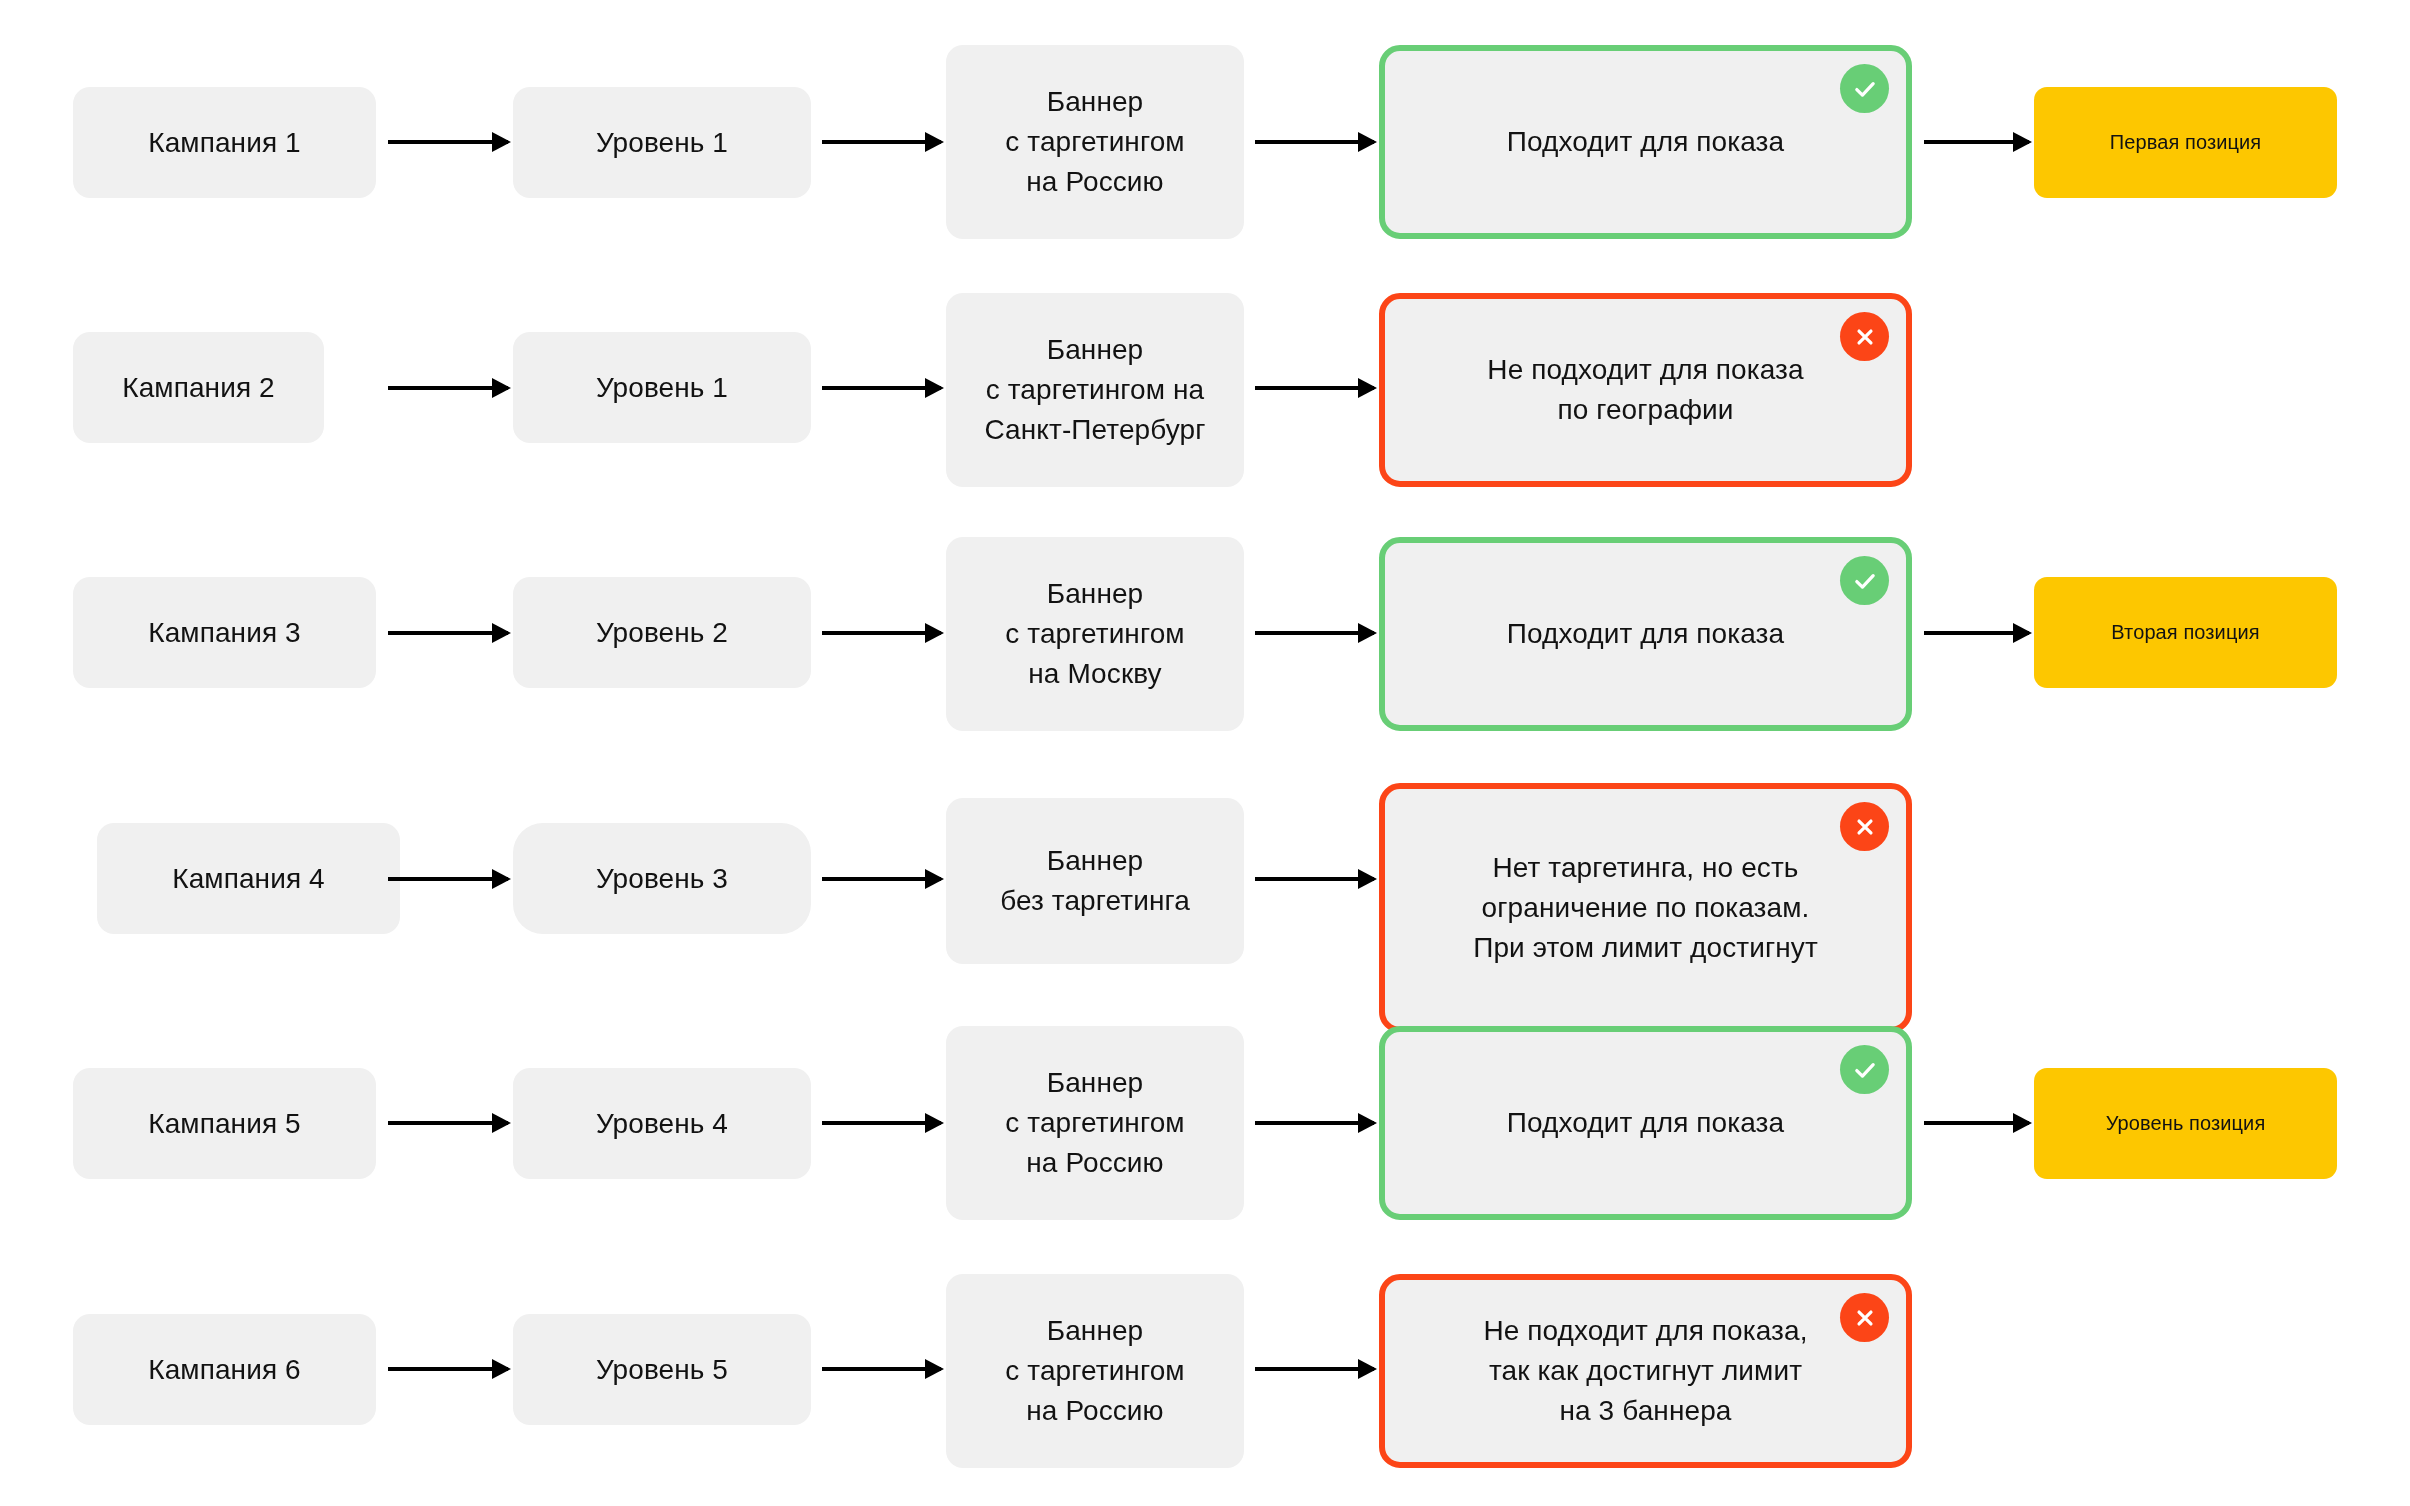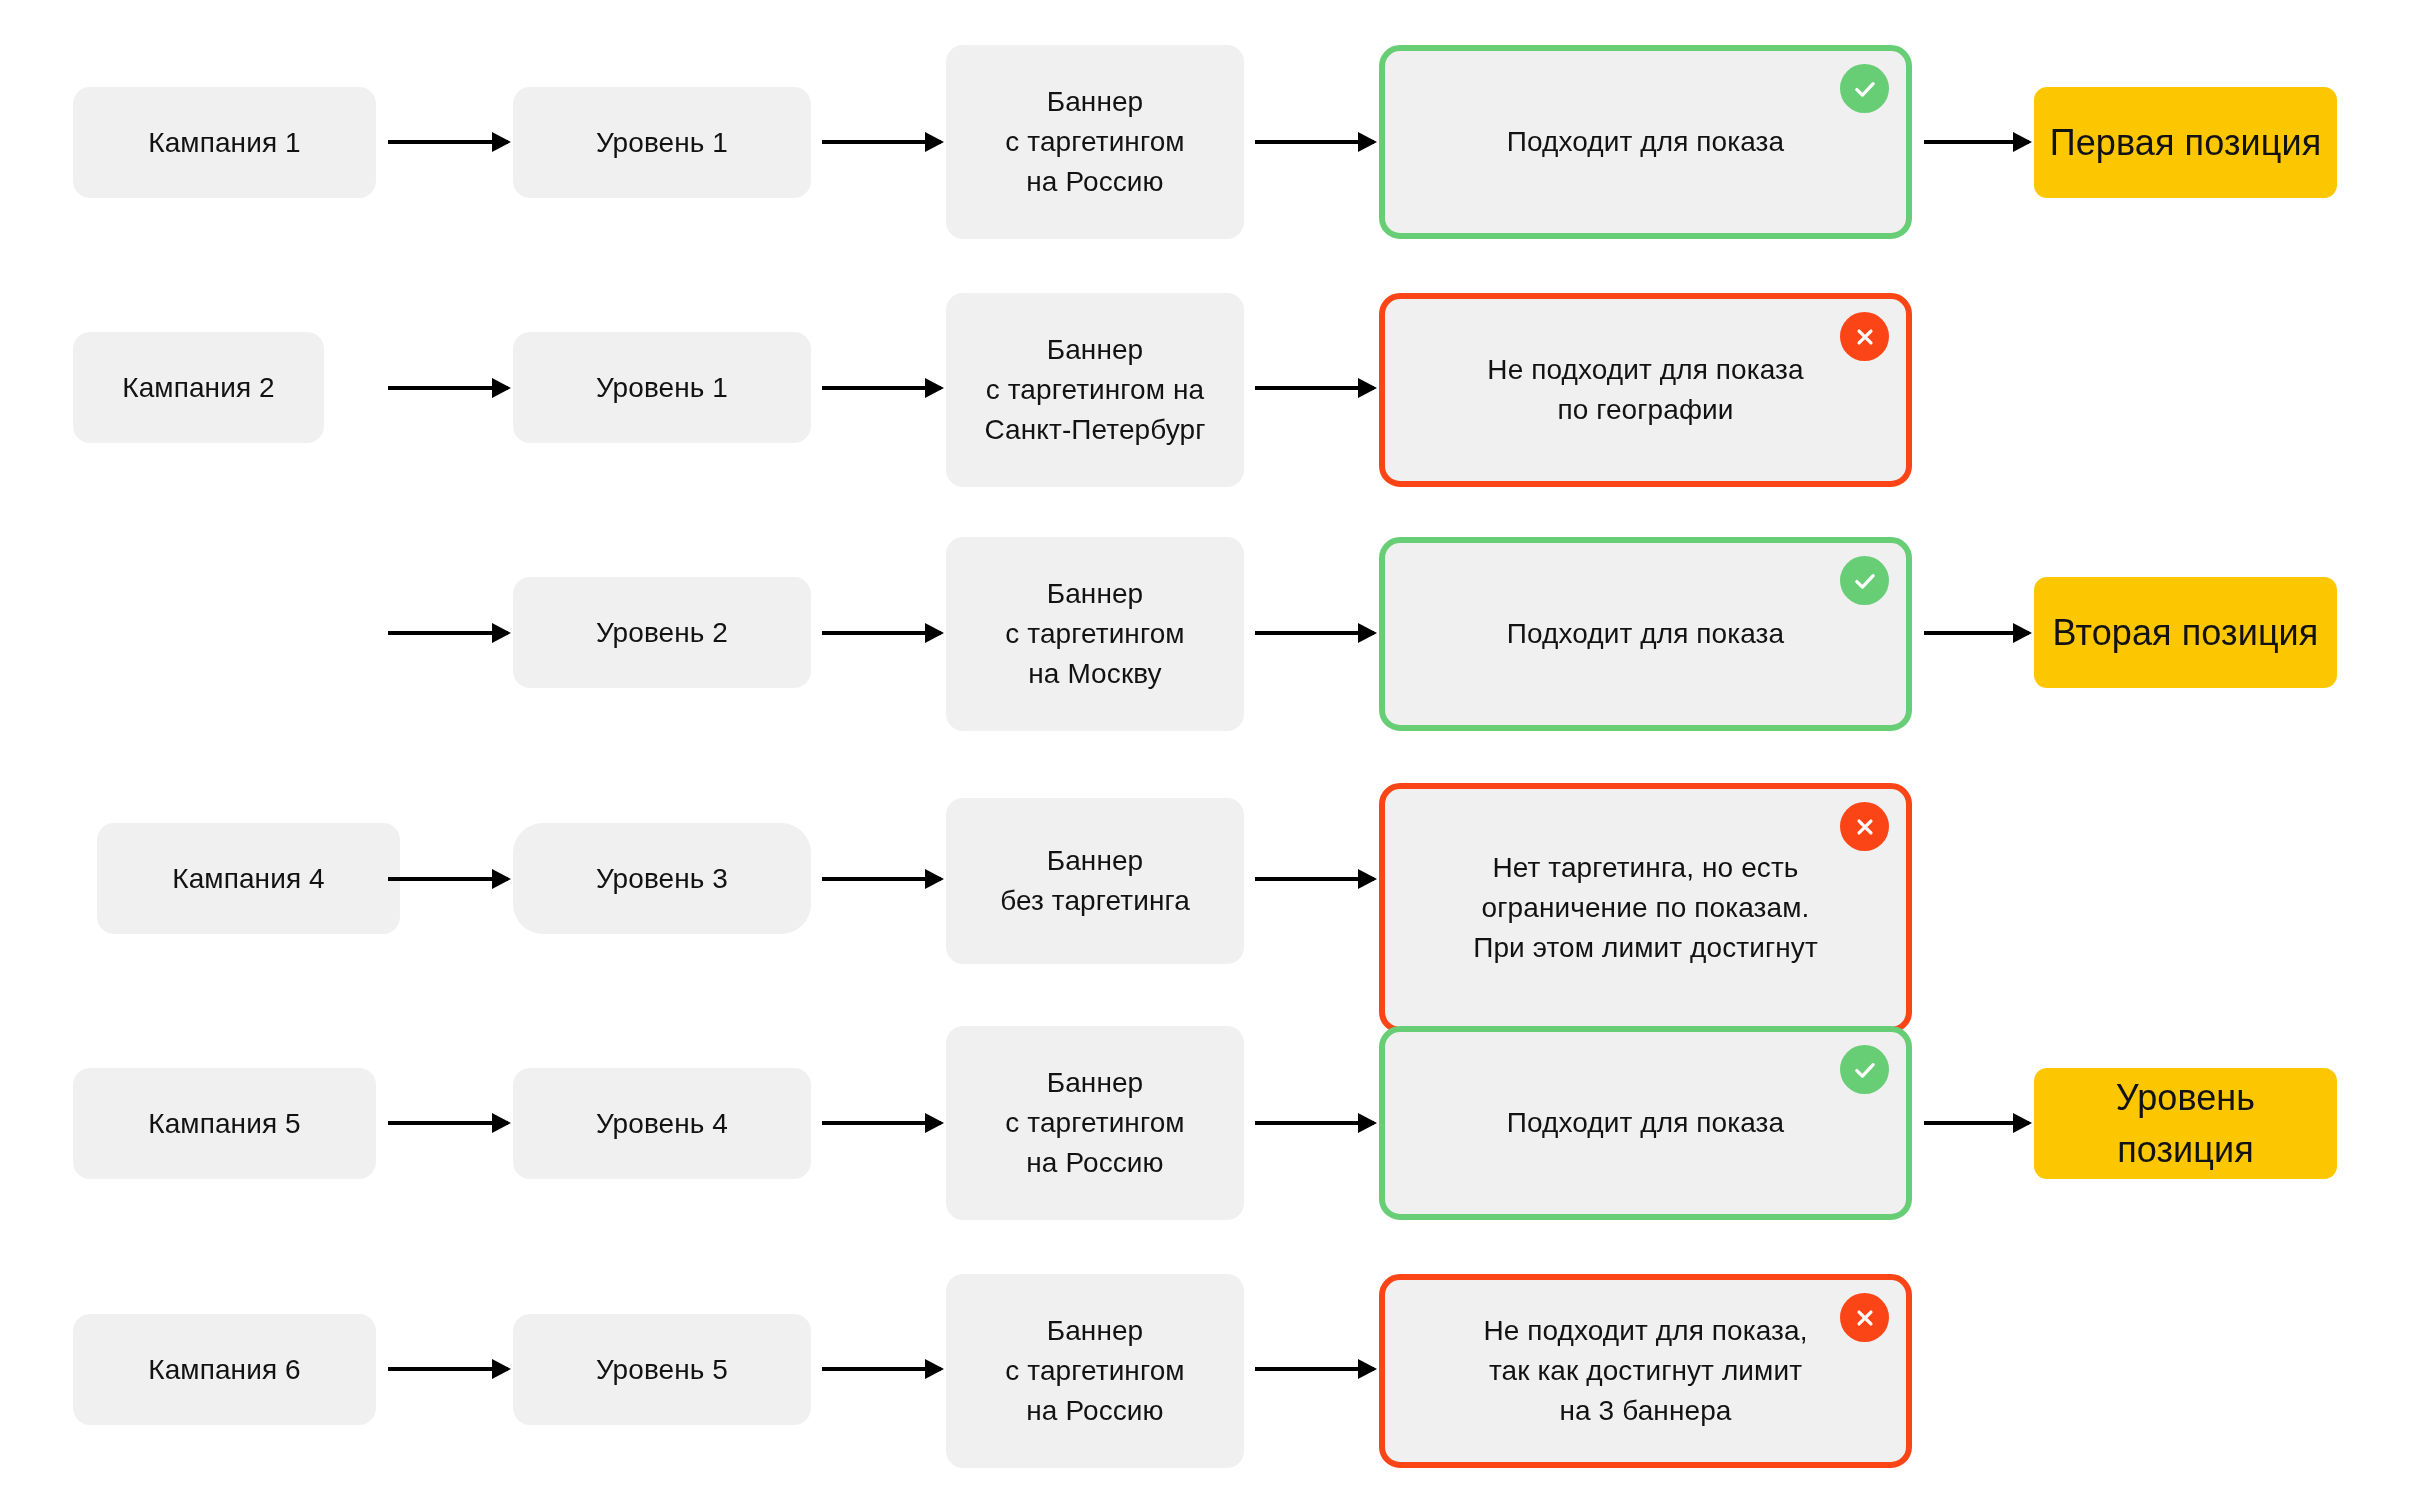--- a/index.html
+++ b/index.html
@@ -34,21 +34,21 @@
     background: #f0f0f0;
     border-radius: 21px;
     padding: 9.4px 24.5px;
   }
   .node.status.ok   { border: 6.6px solid #68ce76; }
   .node.status.fail { border: 6.6px solid #fc4517; }
 
   .node.position {
     background: #fdc700;
     border-radius: 13px;
-    font-size: 36px;
+    font-size: 20px;
   }
 
   
   .badge {
     position: absolute;
     width: 49px; height: 49px;
     border-radius: 50%;
     top: 13px; right: 17px;
     display: flex; align-items: center; justify-content: center;
   }
@@ -90,20 +90,21 @@
     <div class="node banner" style="left: 946px; top: 293px; width: 298px; height: 194px;">Баннер
 с таргетингом на
 Санкт-Петербург</div>
     <div class="node status fail" style="left: 1379px; top: 293px; width: 533px; height: 194px; position: absolute;">Не подходит для показа
 по географии<span class="badge fail"><svg width="26" height="26" viewBox="0 0 24 24" aria-hidden="true">
           <path d="M6.5 6.5 L17.5 17.5 M17.5 6.5 L6.5 17.5" fill="none" stroke="#ffffff" stroke-width="3" stroke-linecap="round"></path>
         </svg></span></div>
     <div class="arrow" style="left: 388px; top: 386px; width: 120px;"></div>
     <div class="arrow" style="left: 822px; top: 386px; width: 119px;"></div>
     <div class="arrow" style="left: 1255px; top: 386px; width: 119px;"></div>
+    <div class="node campaign" style="left: 73px; top: 577px; width: 303px; height: 111px;">Кампания 3</div>
     <div class="node level" style="left: 513px; top: 577px; width: 298px; height: 111px;">Уровень 2</div>
     <div class="node banner" style="left: 946px; top: 537px; width: 298px; height: 194px;">Баннер
 с таргетингом
 на Москву</div>
     <div class="node status ok" style="left: 1379px; top: 537px; width: 533px; height: 194px; position: absolute;">Подходит для показа<span class="badge ok"><svg width="28" height="28" viewBox="0 0 24 24" aria-hidden="true">
           <path d="M5 12.5 L9.8 17.2 L19 7.4" fill="none" stroke="#ffffff" stroke-width="2.8" stroke-linecap="round" stroke-linejoin="round"></path>
         </svg></span></div>
     <div class="node position" style="left: 2034px; top: 577px; width: 303px; height: 111px;">Вторая позиция</div>
     <div class="arrow" style="left: 388px; top: 631px; width: 120px;"></div>
     <div class="arrow" style="left: 822px; top: 631px; width: 119px;"></div>

